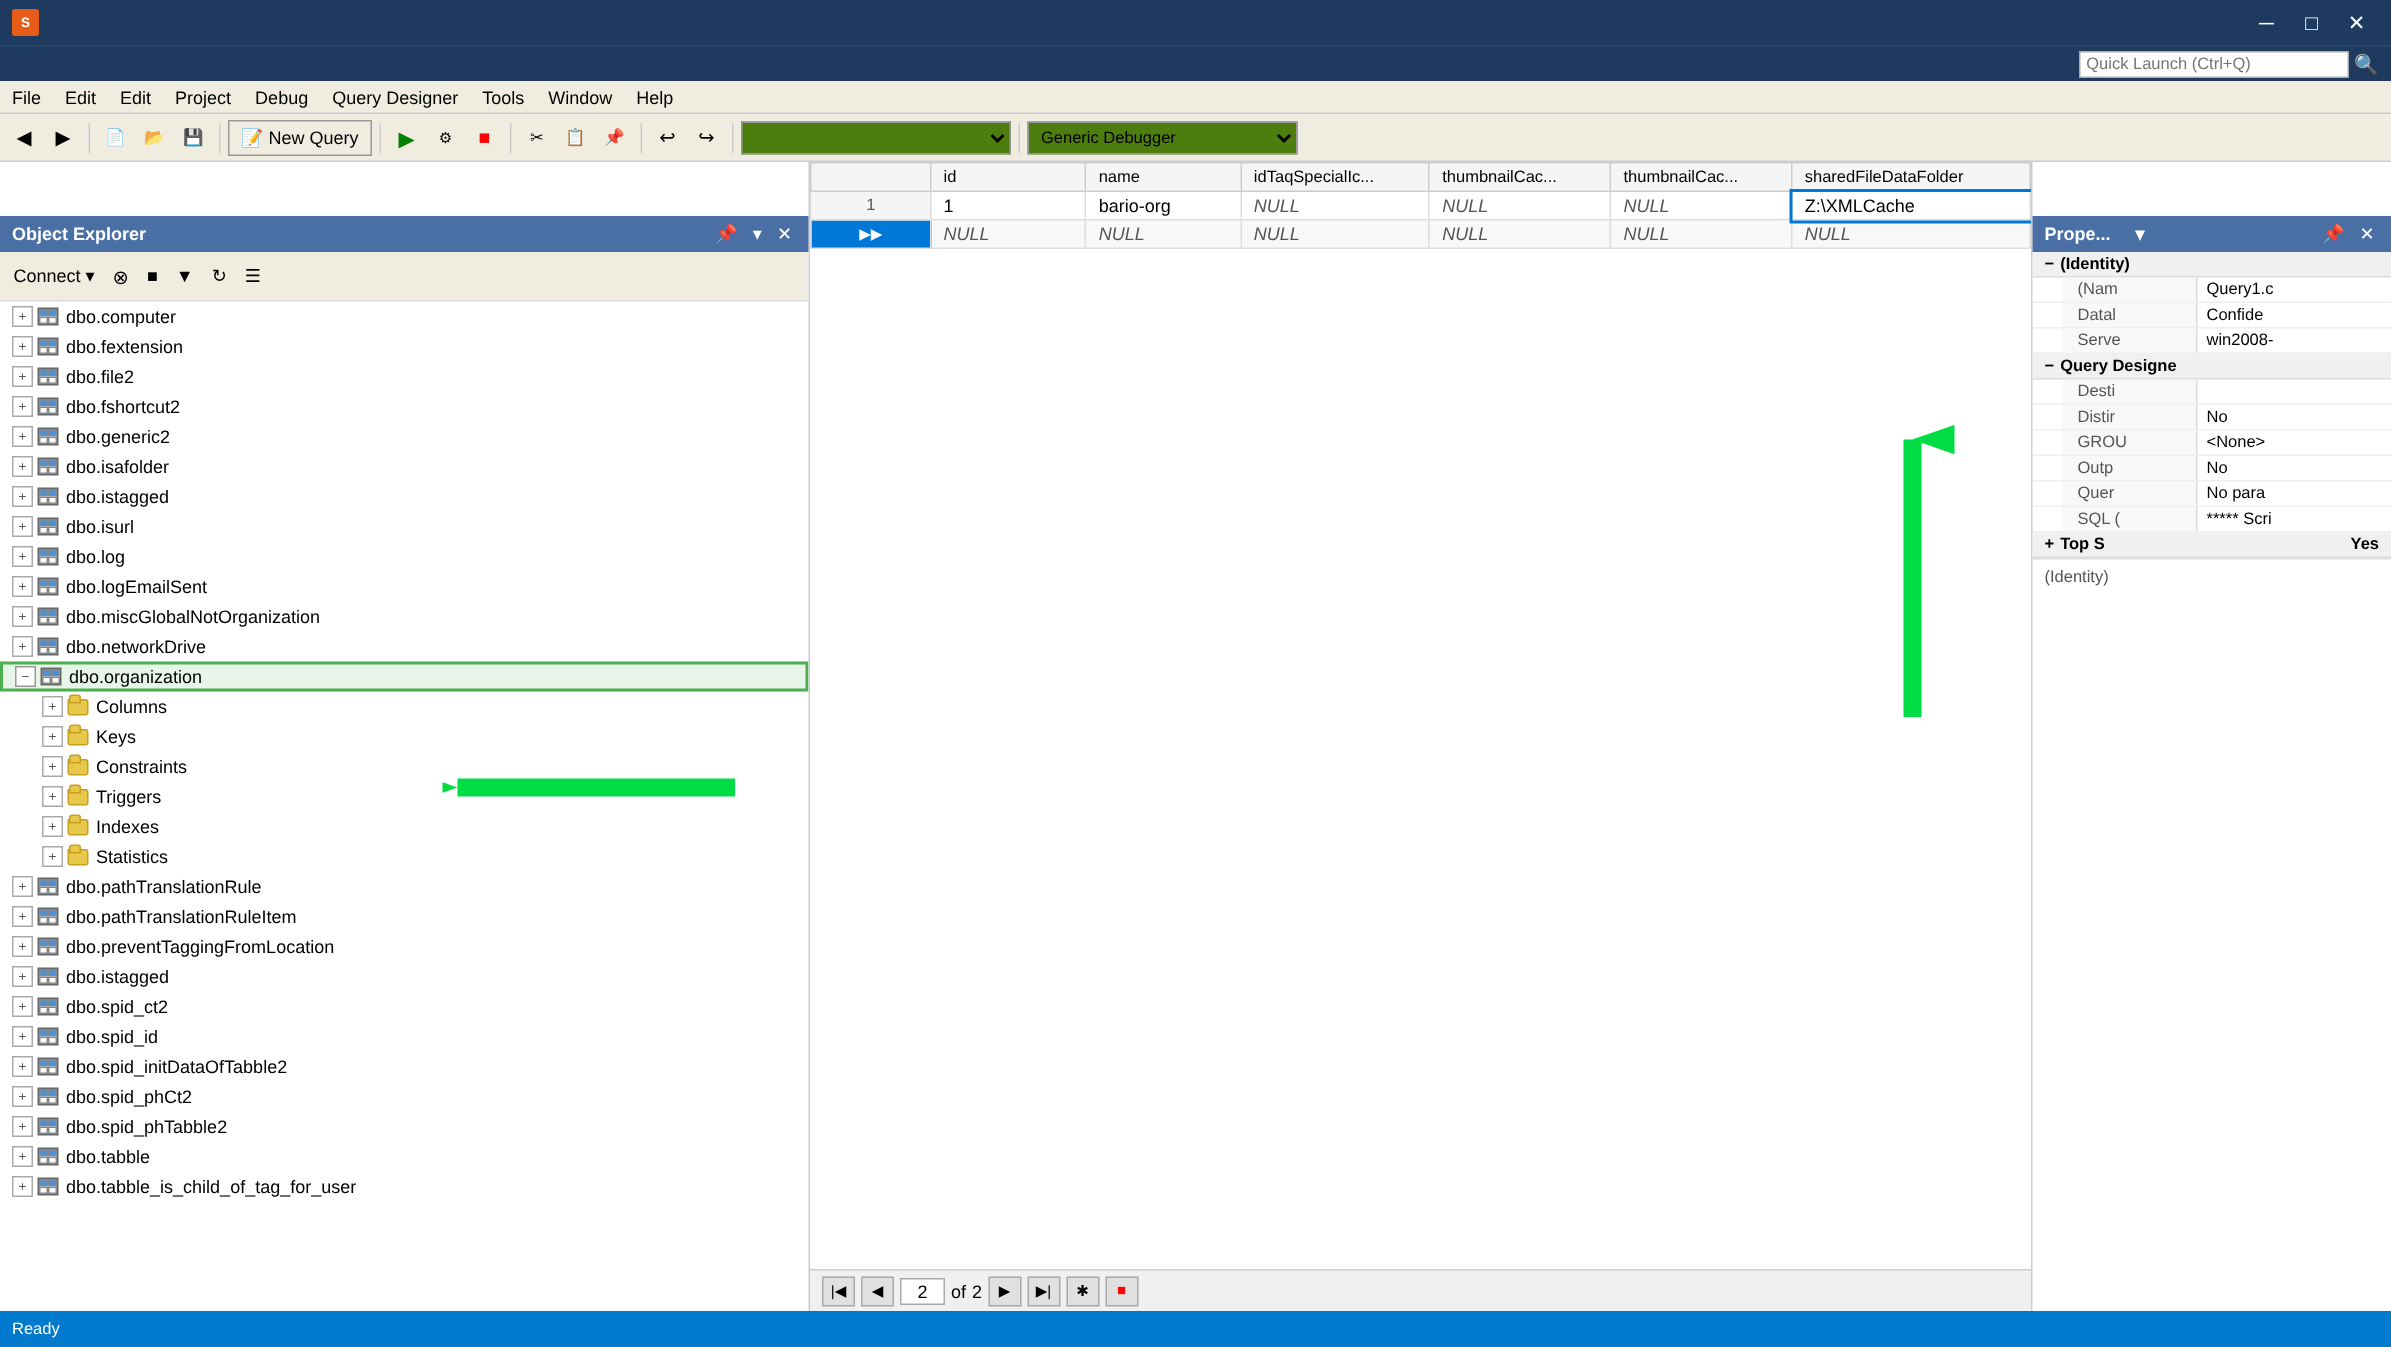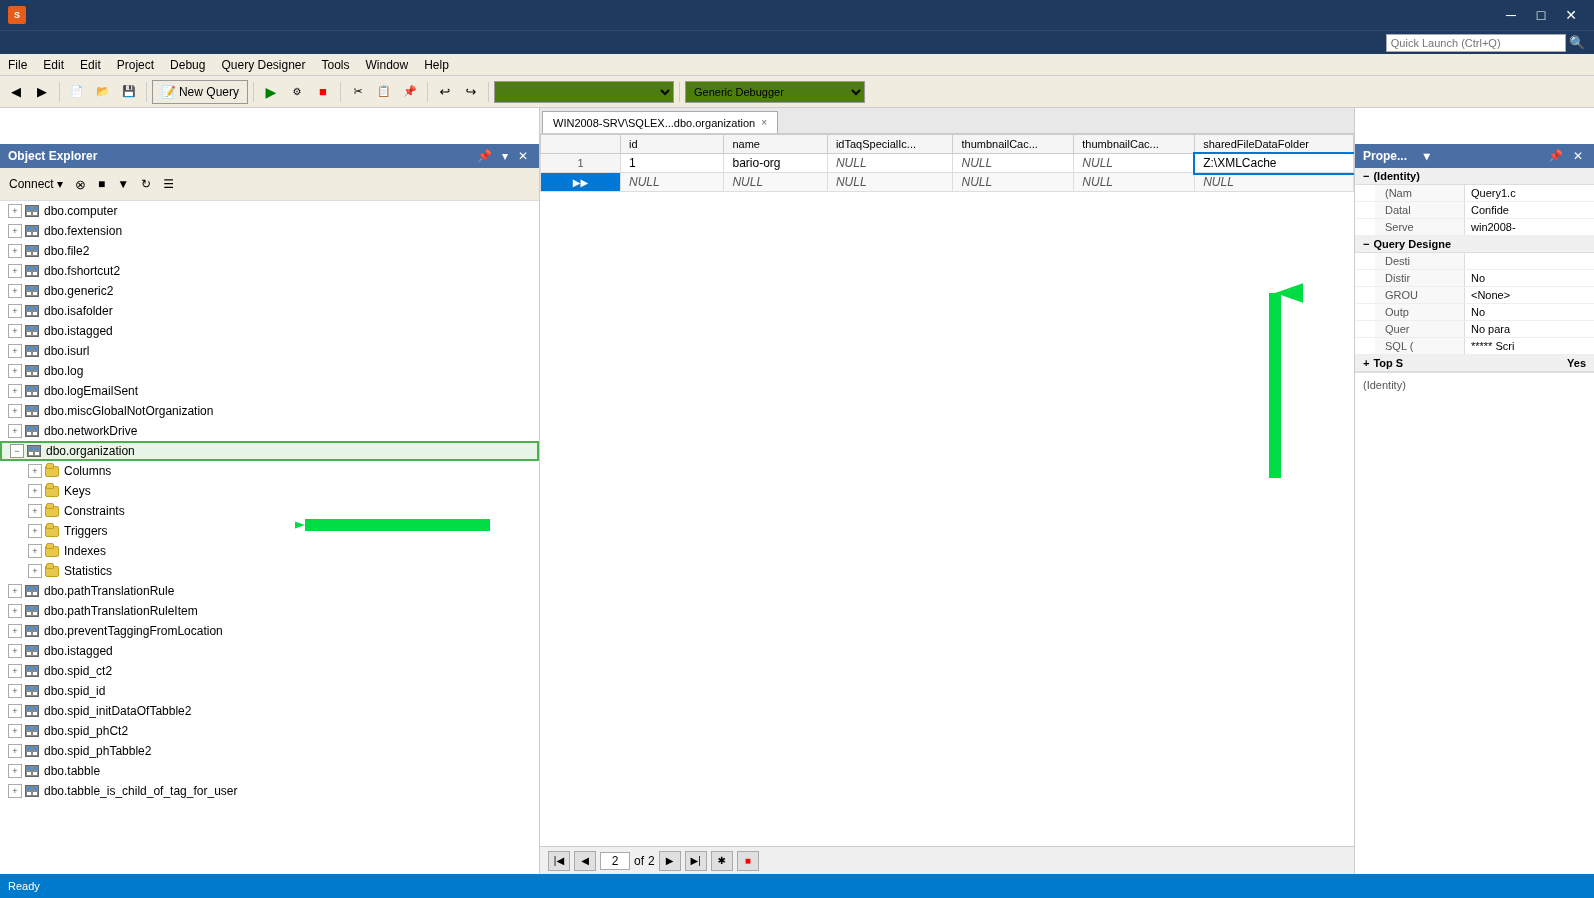--- a/index.html
+++ b/index.html
@@ -835,26 +835,20 @@
               <div class="table-icon-cell"></div>
             </div>
         </div>
         <span class="tree-label">dbo.tabble_is_child_of_tag_for_user</span>
       </div>
     </div>
   </div>
 
   <div class="main-content">
 
-    <div class="tab-bar">
-      <div class="tab active">
-        <span>WIN2008-SRV\SQLEX...dbo.organization</span>
-        <span class="tab-close">×</span>
-      </div>
-    </div>
 
     <div class="grid-container">
       <table class="data-grid">
         <thead>
           <tr>
             <th style="width:30px;"></th>
             <th>id</th>
             <th>name</th>
             <th>idTaqSpecialIc...</th>
             <th>thumbnailCac...</th>

